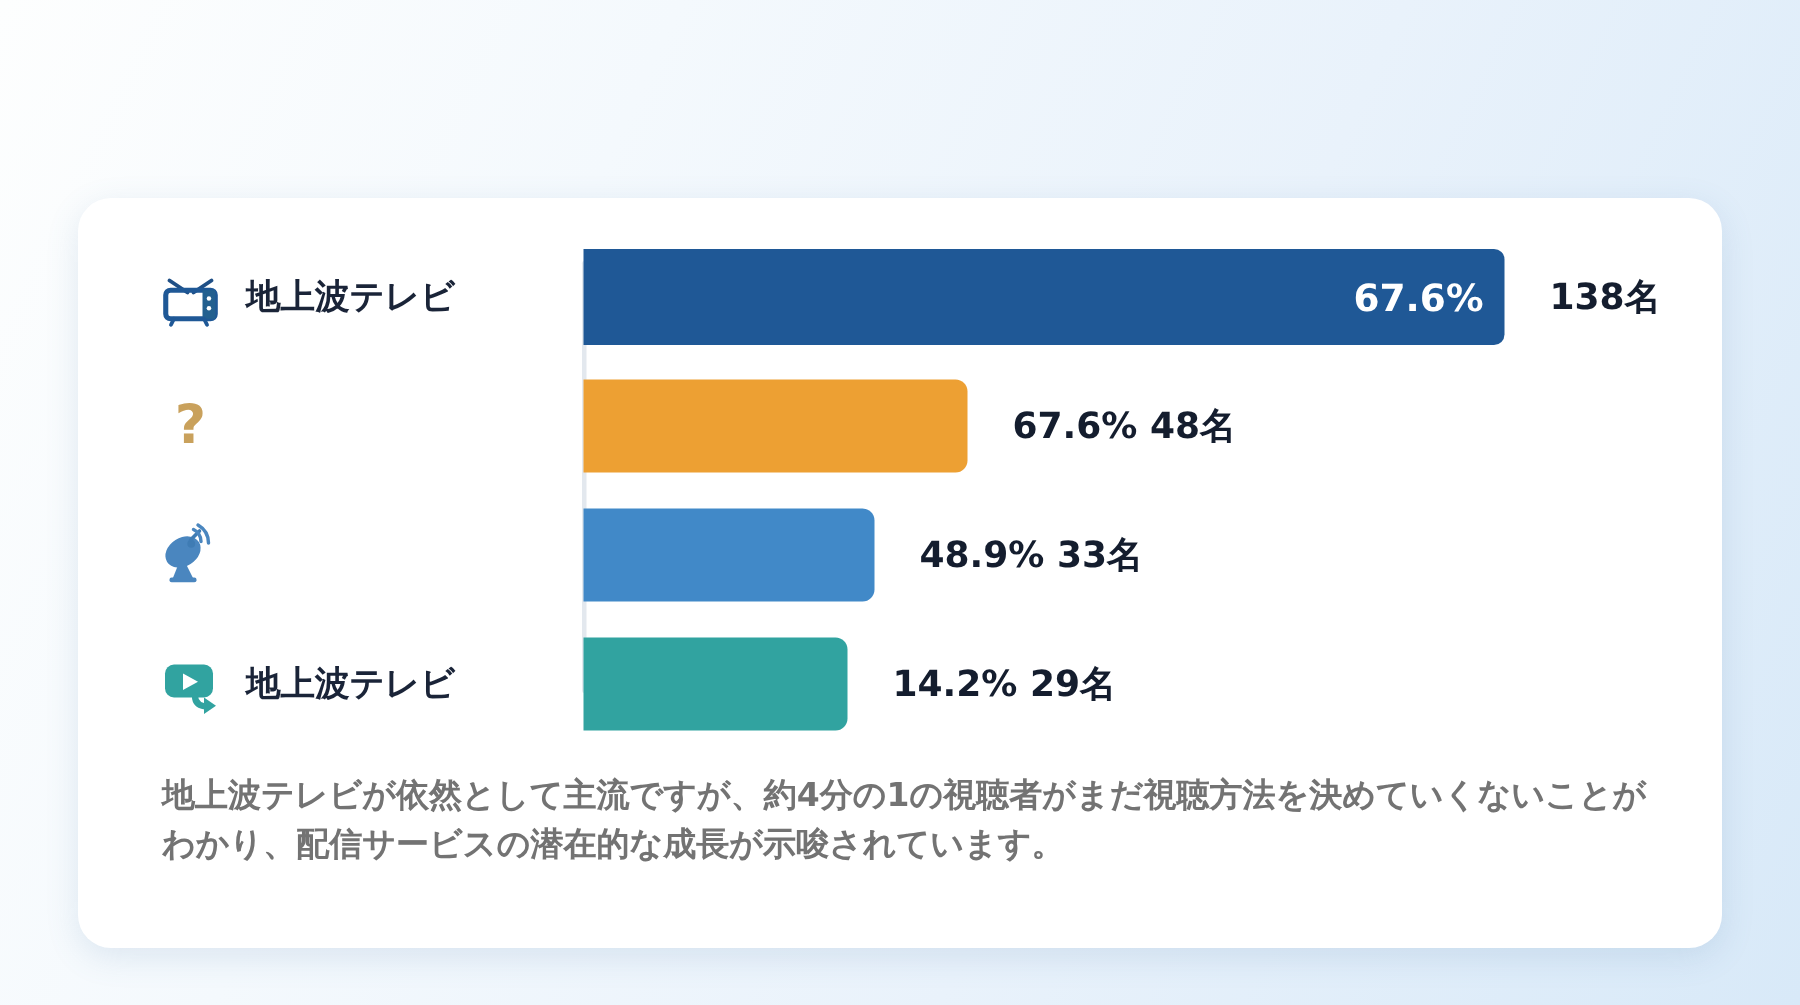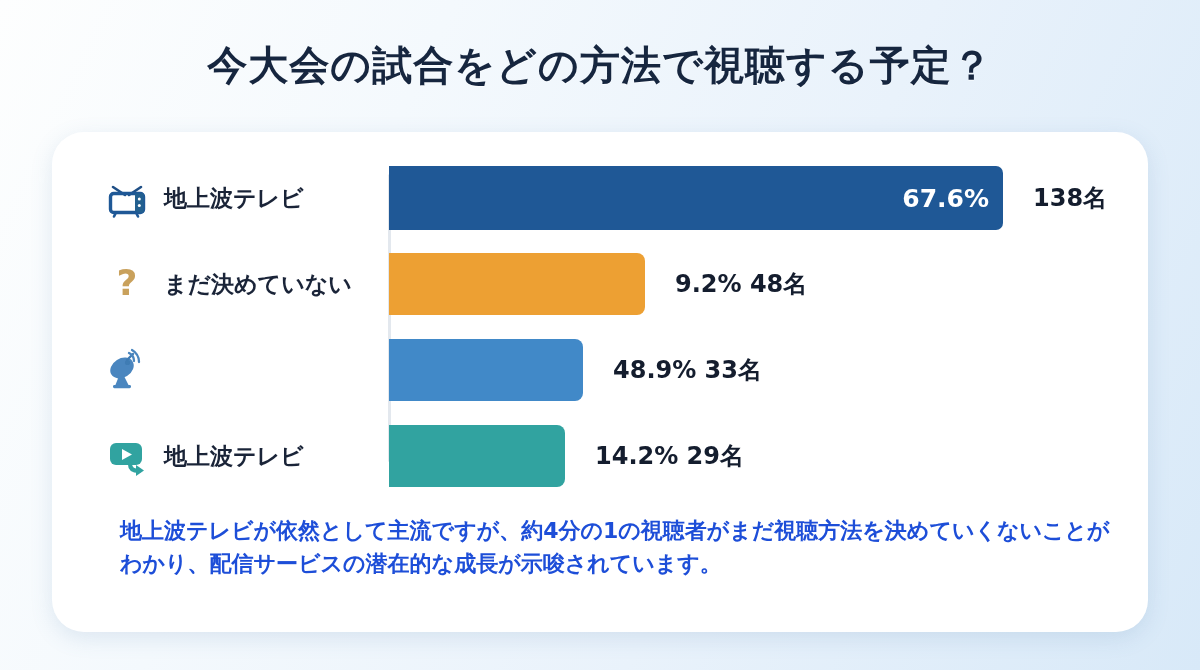--- a/index.html
+++ b/index.html
@@ -31,21 +31,21 @@
     letter-spacing: 1px;
     text-shadow: 0 1px 0 rgba(255,255,255,0.6);
   }
   .card {
     position: absolute;
     left: 52px;
     top: 132px;
     width: 1096px;
     height: 500px;
     background: #ffffff;
-    border-radius: 32px;
+    border-radius: 22px;
     box-shadow: 0 6px 22px rgba(90,130,175,0.16);
     box-sizing: border-box;
   }
   .chart {
     position: absolute;
     left: 0;
     top: 0;
     width: 1096px;
     height: 360px;
   }
@@ -122,30 +122,28 @@
     padding-left: 30px;
   }
   .caption {
     position: absolute;
     left: 56px;
     top: 382px;
     width: 990px;
     font-size: 22px;
     font-weight: bold;
     line-height: 1.5;
-    color: #1d4ed8;
-    margin-left: 12px;
+    color: #737373;
   }
 </style>
 </head>
 <body>
 
 <div class="page">
 
-  <div class="title">今大会の試合をどの方法で視聴する予定？</div>
 
   <div class="card">
 
     <div class="chart">
 
       <div class="axis-line"></div>
 
       <div class="row" style="top: 30px;">
         <span class="row-icon">
           <svg width="44" height="44" viewBox="0 0 44 44">
@@ -165,24 +163,23 @@
           <span class="bar-outside">138名</span>
         </div>
       </div>
 
       <div class="row" style="top: 116px;">
         <span class="row-icon">
           <svg width="44" height="44" viewBox="0 0 44 44">
             <text x="22" y="33" text-anchor="middle" font-family="DejaVu Sans, sans-serif" font-size="36" font-weight="bold" fill="#c9a15c">?</text>
           </svg>
         </span>
-        <span class="row-label">まだ決めていない</span>
         <div class="bar-area">
           <div class="bar" style="width: 256px; background: #eda033; border-radius: 0 8px 8px 0;"></div>
-          <span class="bar-outside">9.2%  48名</span>
+          <span class="bar-outside">67.6%  48名</span>
         </div>
       </div>
 
       <div class="row" style="top: 202px;">
         <span class="row-icon">
           <svg width="44" height="44" viewBox="0 0 44 44">
             <ellipse cx="17" cy="20" rx="12.5" ry="9.5" transform="rotate(-32 17 20)" fill="#4a86bf"></ellipse>
             <circle cx="22.5" cy="14.5" r="2.6" fill="#3f7cb4"></circle>
             <path d="M22 12 L28 6" stroke="#3f7cb4" stroke-width="2.4" stroke-linecap="round"></path>
             <path d="M29 13 A9 9 0 0 0 24 5" stroke="#4a86bf" stroke-width="2.3" fill="none" stroke-linecap="round"></path>

